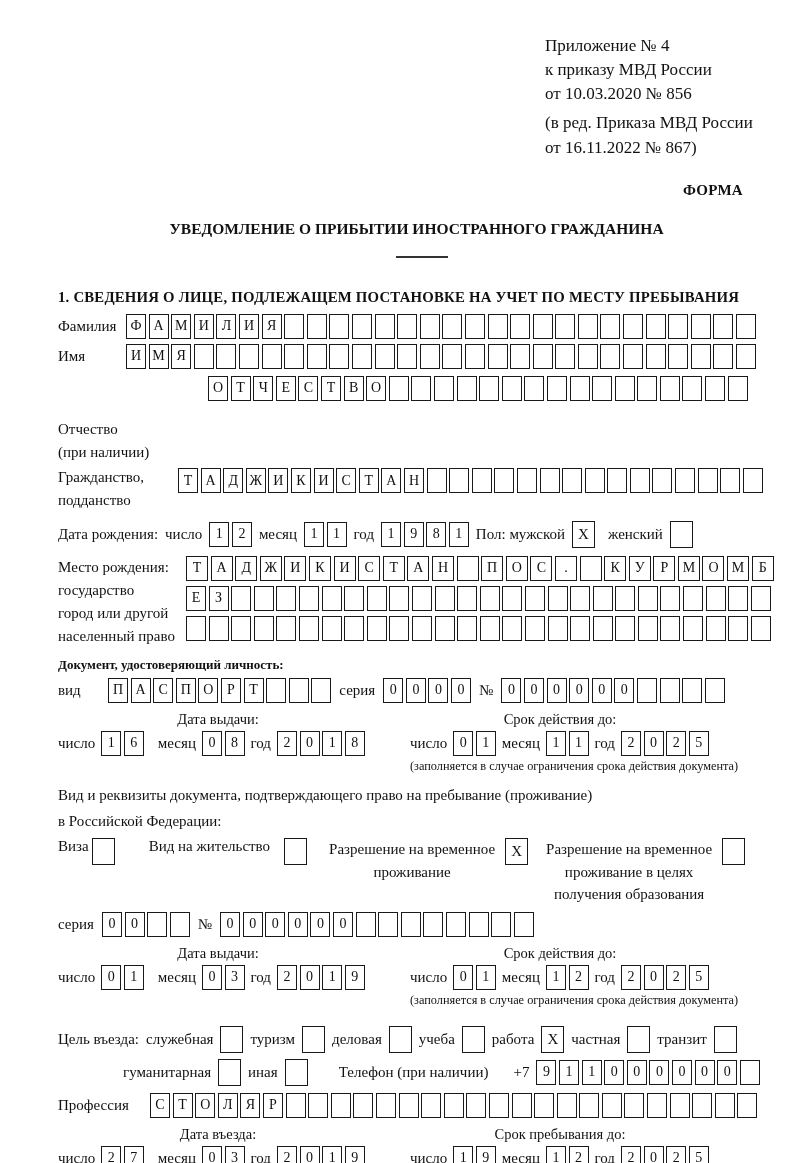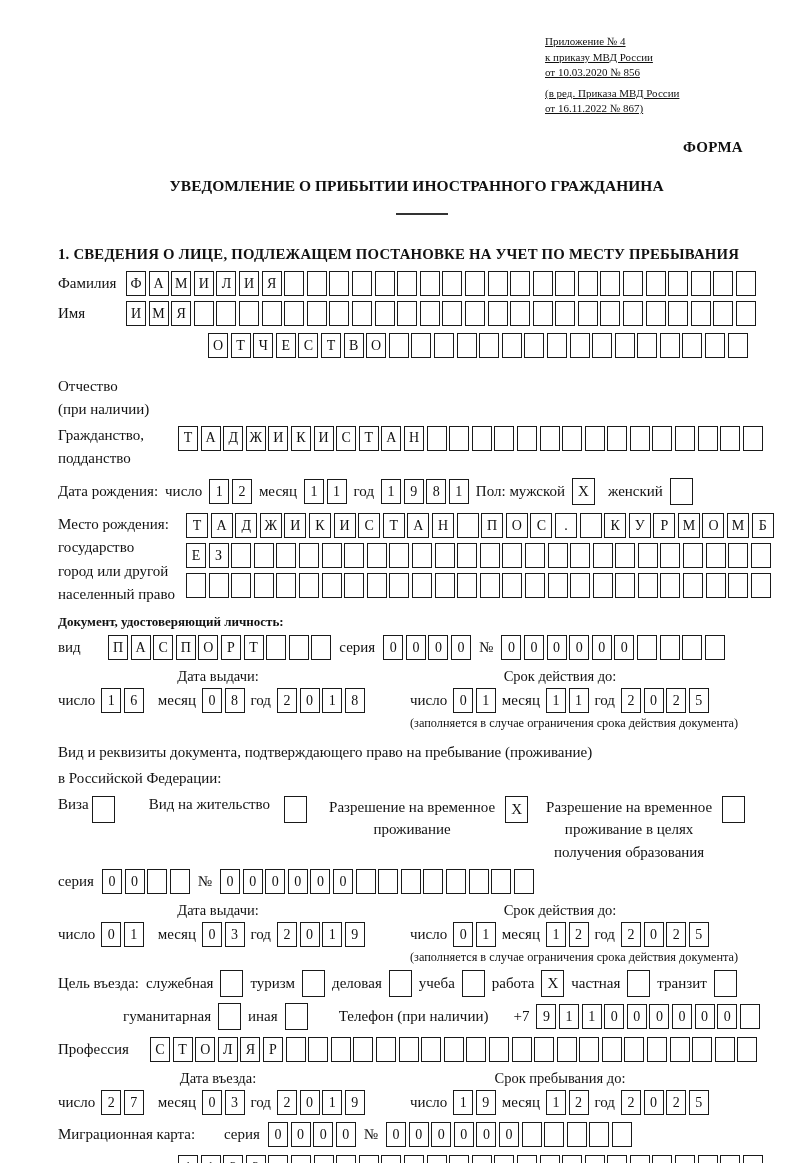--- a/index.html
+++ b/index.html
@@ -1,21 +1,21 @@
 <!DOCTYPE html>
 <html><head>
 <meta charset="utf-8">
 <style>
   html,body{margin:0;padding:0;background:#e8e8e8;}
   .page{
     width:800px;height:1163px;box-sizing:border-box;background:#ffffff;
     margin:0 auto;padding:34px 25px 20px 58px;overflow:hidden;
     font-family:"Liberation Serif","DejaVu Serif",serif;color:#111;font-size:15px;
   }
-  .hdr{width:218px;margin-left:auto;margin-right:12px;font-size:11px;line-height:1.42;text-decoration:underline;}
+  .hdr{width:218px;margin-left:auto;margin-right:12px;font-size:17px;line-height:1.42;}
   .hdr .grp2{margin-top:5px;}
   .forma{text-align:right;font-weight:bold;font-size:15px;margin:22px 32px 0 0;letter-spacing:.3px;}
   .title{margin-top:18px;text-align:center;font-weight:bold;font-size:15.5px;line-height:1.55;}
   .blank-underline{display:inline-block;width:52px;border-bottom:2px solid #333;height:14px;margin-left:10px;}
   .sec-head{margin-top:24px;font-weight:bold;font-size:14.8px;letter-spacing:.2px;}
   .row{display:flex;align-items:center;margin-top:5px;}
   .lbl{flex:none;}
   .cells{display:inline-flex;gap:2.6px;flex:none;}
   .cell{
     box-sizing:border-box;flex:none;width:20px;height:25px;border:1.6px solid #1a1a1a;
@@ -501,21 +501,21 @@
             <span class="cell">2</span>
             <span class="cell">0</span>
             <span class="cell">2</span>
             <span class="cell">5</span>
           </span>
       </div>
       <div class="note">(заполняется в случае ограничения срока действия документа)</div>
     </div>
   </div>
 
-  <div class="row" style="gap:7px;margin-top:5px;">
+  <div class="row" style="gap:7px;margin-top:18px;">
     <span class="lbl">Цель въезда:</span>
     <span class="lbl">служебная</span>
     <span class="checkbox"></span>
     <span class="lbl">туризм</span>
     <span class="checkbox"></span>
     <span class="lbl">деловая</span>
     <span class="checkbox"></span>
     <span class="lbl">учеба</span>
     <span class="checkbox"></span>
     <span class="lbl">работа</span>

